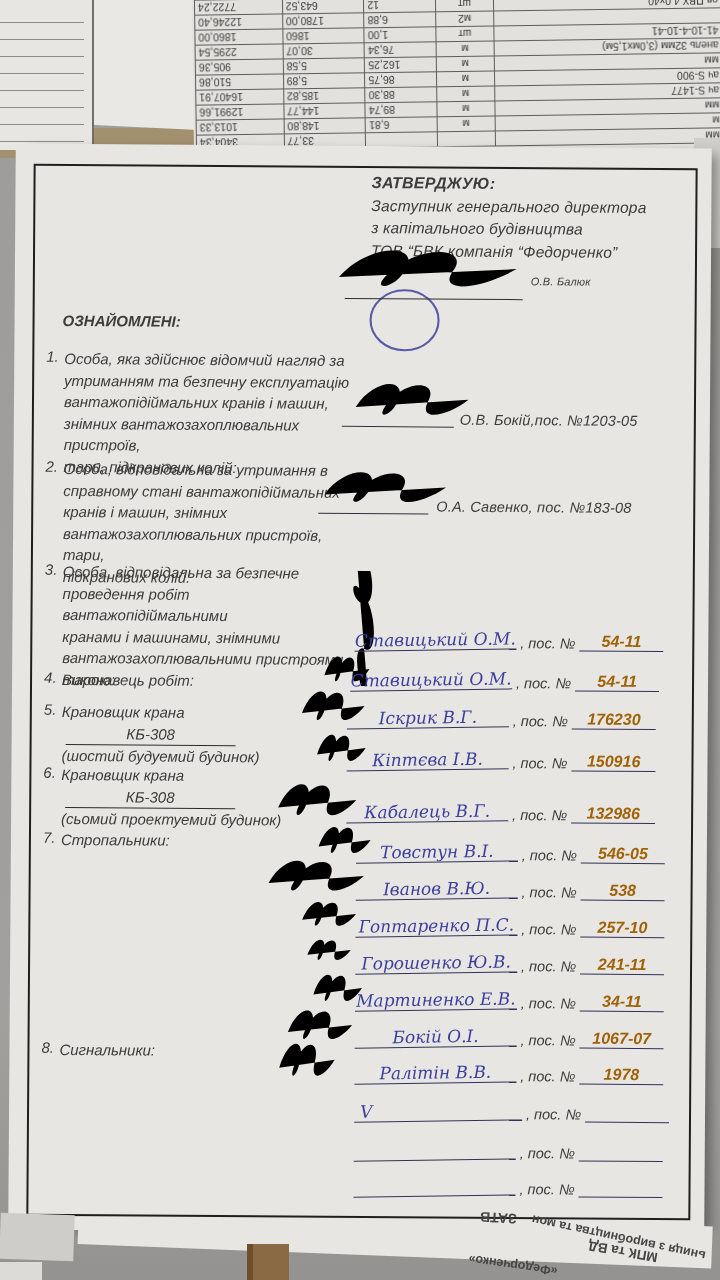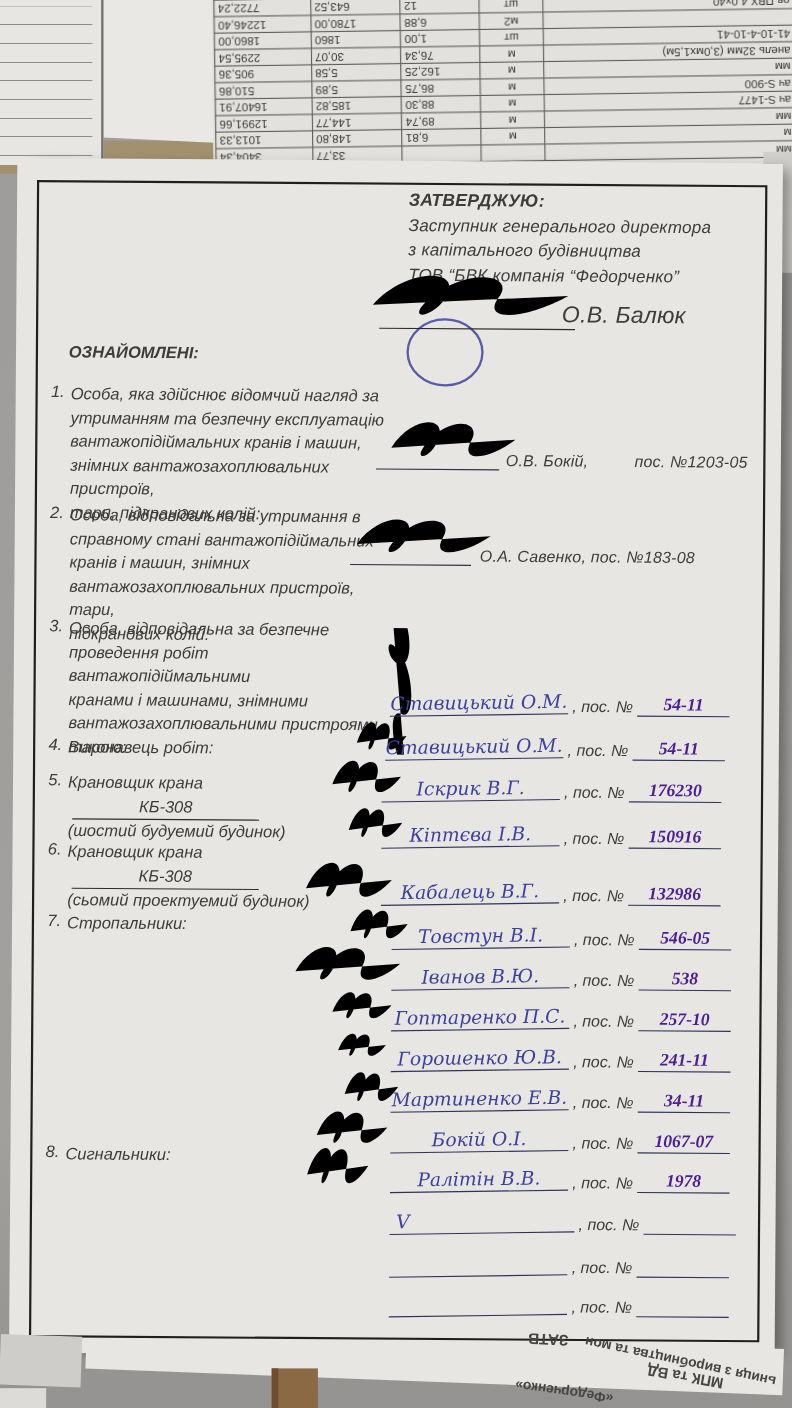--- a/index.html
+++ b/index.html
@@ -32,33 +32,33 @@
   
   .doc{position:absolute;left:12px;top:146px;width:696px;height:1086px;background:#e7e6e2;
        transform:rotate(0.4deg);box-shadow:10px 2px 12px -4px rgba(0,0,0,.35);}
   .doc::after{content:"";position:absolute;left:70px;right:-8px;bottom:-24px;height:42px;background:#e7e6e2;transform:rotate(1.8deg);z-index:-1;}
   .frame{position:absolute;left:18px;top:20px;right:14px;bottom:14px;border:2.5px solid #1f1f1f;}
   .printed{font-style:italic;color:#3c3c3c;letter-spacing:.2px;}
   .approval{position:absolute;left:356px;top:26px;width:330px;font-size:15.5px;line-height:22.5px;}
   .ap-title{font-size:16px;font-weight:bold;}
   .ap-lines{white-space:pre-line;}
   .signer-line{position:absolute;left:330px;top:152px;width:178px;border-bottom:1.6px solid #2c2c2c;}
-  .signer{position:absolute;left:496px;top:128px;font-size:21px;}
+  .signer{position:absolute;left:516px;top:128px;font-size:11px;}
   .heading{position:absolute;left:48px;top:168px;font-size:15px;font-weight:bold;font-style:italic;color:#3c3c3c;}
   .item{position:absolute;left:0;width:340px;}
   .inum{position:absolute;left:32px;top:0;font-style:italic;color:#3c3c3c;font-size:15px;}
   .itext{margin-left:50px;font-style:italic;color:#3c3c3c;font-size:15px;line-height:21.5px;white-space:pre-line;}
   .crane-val{display:inline-block;min-width:170px;text-align:center;border-bottom:1.5px solid #2b2b2b;margin-left:4px;}
   
   .sigrow{position:absolute;display:flex;align-items:flex-end;height:26px;font-size:14.5px;}
   .uline{display:inline-block;border-bottom:1.6px solid #2f2f45;}
   .nm-u{display:inline-block;min-width:162px;text-align:center;border-bottom:1.6px solid #32325a;}
   .ps-u{display:inline-block;min-width:84px;text-align:center;border-bottom:1.6px solid #32325a;}
   .hand{font-family:"DejaVu Serif",serif;font-style:italic;color:#3d3f9e;font-size:17px;transform:rotate(-1.2deg);}
-  .hand-pos{font-family:Liberation Serif, serif;font-style:italic;font-weight:bold;color:#4c1d95;font-size:16px;}
+  .hand-pos{font-family:Liberation Sans, sans-serif;font-style:italic;font-weight:bold;color:#a16207;font-size:16px;}
   .sep{font-style:italic;color:#3c3c3c;margin:0 4px;white-space:nowrap;}
   .fl{position:absolute;pointer-events:none;}
   .fl path,.fl ellipse{stroke:#3f41a0;stroke-width:2.1;fill:none;opacity:.85;}
   
   .frag{position:absolute;color:#454545;font-weight:bold;transform-origin:center;}
 </style>
 </head>
 <body>
 
 <div id="stage">
@@ -222,21 +222,21 @@
       <span class="inum">8.</span>
       <div class="itext">Сигнальники:</div>
     </div>
 
     <div class="sigrow" style="top:255px;left:328px">
       <svg class="fl" style="left:8px;top:-28px" width="130" height="52" viewBox="0 0 90 52" preserveAspectRatio="none">
           <use href="#sq"></use>
         </svg>
       <span class="uline" style="width:112px"></span>
       <span class="printed" style="margin-left:6px">О.В. Бокій,</span>
-      <span class="printed" style="margin-left:42px">пос. №1203-05</span>
+      <span class="printed" style="">пос. №1203-05</span>
     </div>
     <div class="sigrow" style="top:342px;left:305px">
       <svg class="fl" style="left:0px;top:-26px" width="140" height="50" viewBox="0 0 90 52" preserveAspectRatio="none">
           <use href="#sq"></use>
         </svg>
       <span class="uline" style="width:110px"></span>
       <span class="printed" style="margin-left:8px">О.А. Савенко, пос. №183-08</span>
     </div>
 
     <svg class="fl" style="left:325px;top:425px" width="55" height="115" viewBox="0 0 90 52" preserveAspectRatio="none" transform="">

